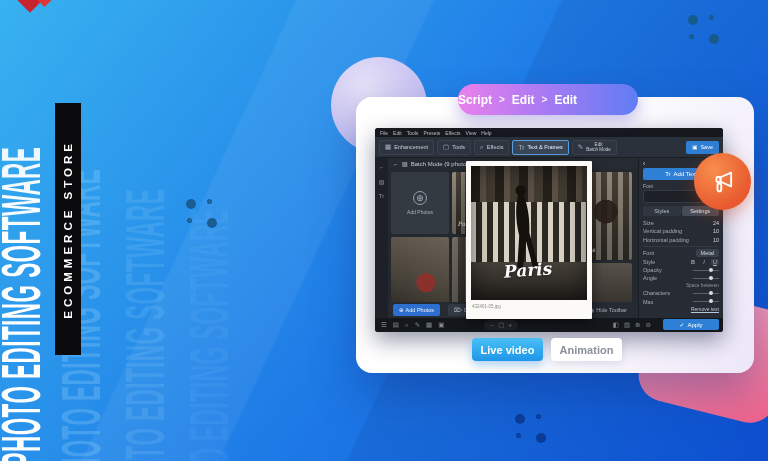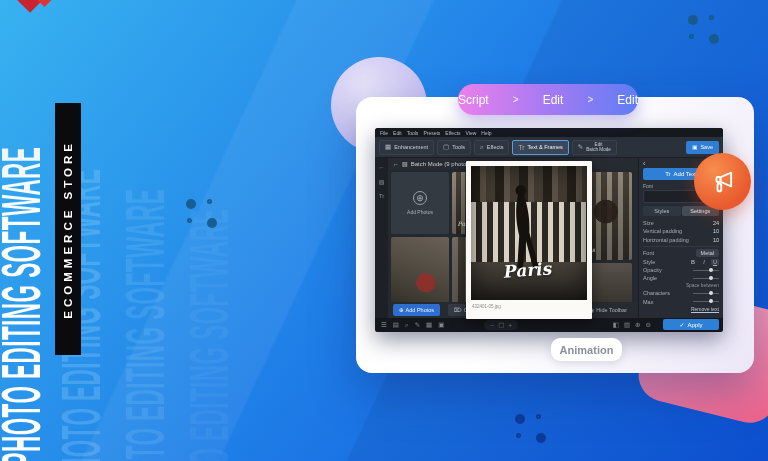--- a/index.html
+++ b/index.html
@@ -41,21 +41,21 @@
   .lav{position:absolute;left:331px;top:57px;width:96px;height:96px;border-radius:50%;z-index:2;
       background:radial-gradient(circle at 35% 30%,#e6e2f8,#b6aeee);}
   .pinkblob{position:absolute;left:645px;top:298px;width:140px;height:115px;border-radius:26px;z-index:2;
       transform:rotate(14deg);background:linear-gradient(150deg,#f8aec9,#ee5f88);}
 
   .card{position:absolute;left:356px;top:97px;width:398px;height:276px;border-radius:16px;z-index:4;
       background:linear-gradient(115deg,#ffffff 45%,#ece7f8 100%);box-shadow:0 20px 45px rgba(15,40,120,.35);}
 
   .pill{position:absolute;left:458px;top:84px;width:180px;height:31px;border-radius:16px;z-index:7;
       background:linear-gradient(90deg,#ea80ec 0%,#a87af3 48%,#5f7df4 100%);
-      display:flex;align-items:center;justify-content:space-between;gap:7px;color:#fff;font-weight:400;font-size:12px;
+      display:flex;align-items:center;justify-content:flex-start;gap:7px;color:#fff;font-weight:700;font-size:12px;
       box-shadow:0 6px 16px rgba(90,70,200,.35);}
   .pill .sep{font-size:10px;opacity:.9;}
 
   
   .app{position:absolute;left:375px;top:128px;width:348px;height:204px;background:#23272e;border-radius:3px;
       overflow:hidden;z-index:6;box-shadow:0 8px 22px rgba(10,20,60,.45);}
   .menubar{height:9px;background:#15181d;display:flex;align-items:center;gap:5px;padding:0 5px;}
   .menubar span{font-size:5px;color:#b7bcc4;}
   .appbar{height:21px;background:#2b313a;display:flex;align-items:center;gap:3px;padding:0 4px;border-bottom:1px solid #1a1e24;}
   .tbtn{display:flex;align-items:center;gap:3px;height:15px;padding:0 5px;border-radius:2px;color:#c9ced6;
@@ -133,21 +133,21 @@
       color:#fff;display:flex;align-items:center;justify-content:center;gap:3px;font-size:6px;z-index:6;}
 
   .mega{position:absolute;left:694px;top:153px;width:57px;height:57px;border-radius:50%;z-index:8;
       background:radial-gradient(circle at 35% 30%,#f88e4e,#e85a2e 70%);display:flex;align-items:center;
       justify-content:center;box-shadow:0 6px 16px rgba(200,60,20,.35);}
 
   .cta{position:absolute;top:338px;height:23px;border-radius:4px;display:flex;align-items:center;
       justify-content:center;font-size:11px;font-weight:700;z-index:7;}
   .cta-live{left:472px;width:71px;background:linear-gradient(180deg,#49c0f5,#1f96e8);color:#fff;
       box-shadow:0 4px 10px rgba(30,130,220,.35);}
-  .cta-anim{left:551px;width:71px;background:#ffffff;color:#8a9099;box-shadow:0 2px 8px rgba(80,90,120,.18);border-radius:9px;}
+  .cta-anim{left:551px;width:71px;background:#ffffff;color:#8a9099;box-shadow:0 2px 8px rgba(80,90,120,.18);}
 </style>
 </head>
 <body>
 
 <div class="stage">
   <div class="shade1"></div>
   <div class="shade2"></div>
 
   <div class="vt vt-e3">PHOTO EDITING SOFTWARE</div>
   <div class="vt vt-e2">PHOTO EDITING SOFTWARE</div>
@@ -386,14 +386,15 @@
   </div>
 
   <div class="mega">
     <svg viewBox="0 0 24 24" width="30" height="30">
       <path d="M10 8.2 L18.5 4.5 V15.5 L10 11.8 Z" fill="none" stroke="#ffffff" stroke-width="1.5" stroke-linejoin="round"></path>
       <rect x="6.8" y="8" width="3.2" height="4" rx="1" fill="none" stroke="#ffffff" stroke-width="1.5"></rect>
       <rect x="7.6" y="13.2" width="3" height="6.2" rx="1.5" fill="none" stroke="#ffffff" stroke-width="1.5"></rect>
     </svg>
   </div>
 
+  <div class="cta cta-live">Live video</div>
   <div class="cta cta-anim">Animation</div>
 </div>
 
 </body></html>

